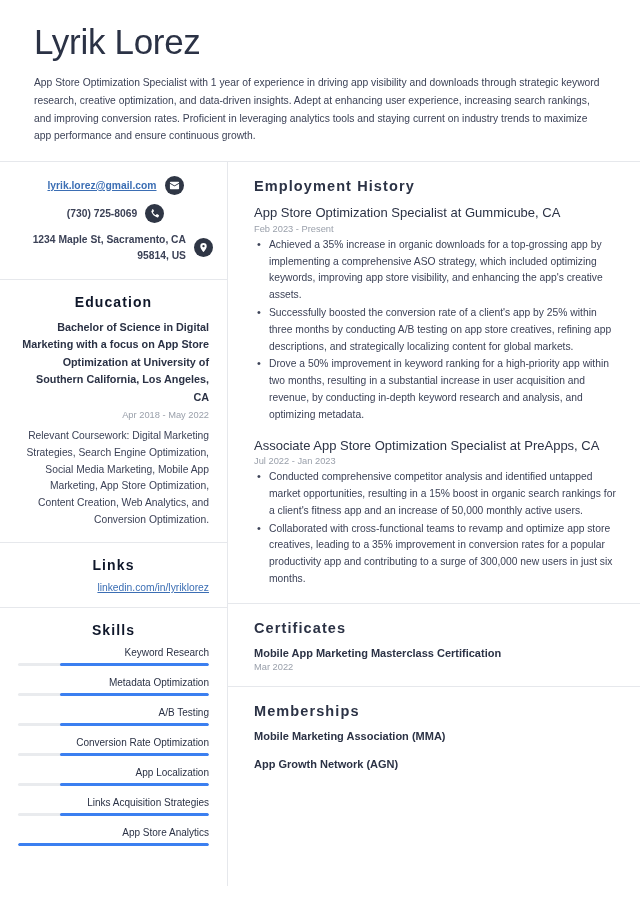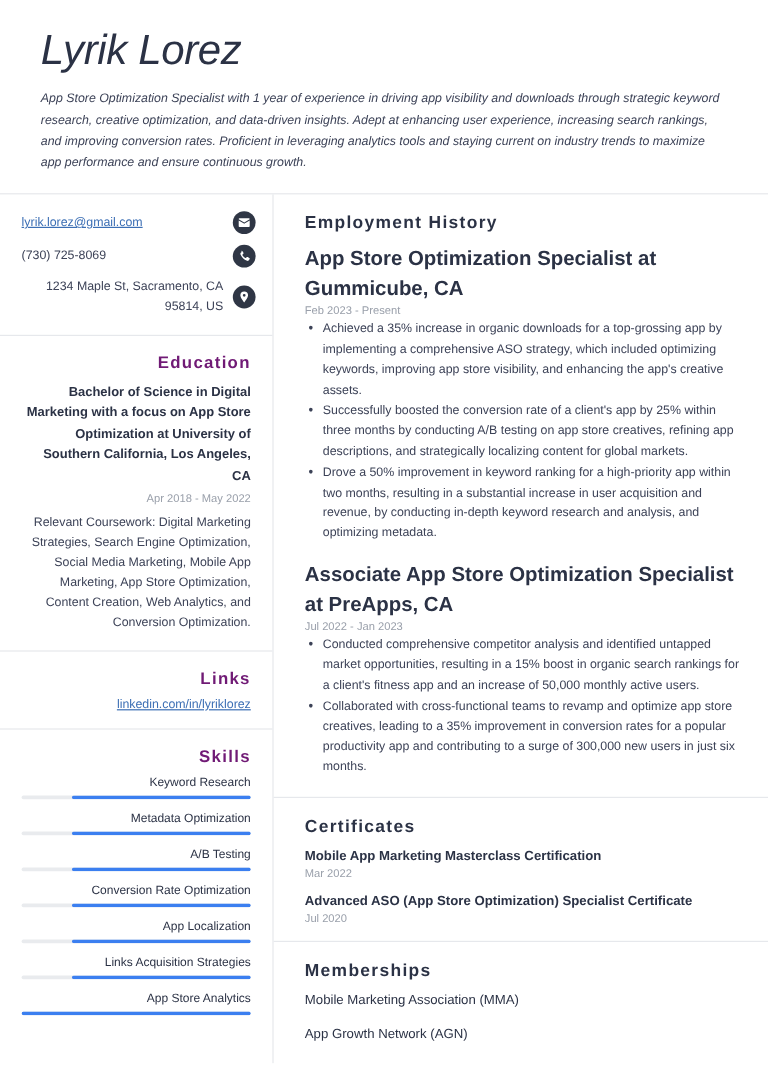--- a/index.html
+++ b/index.html
@@ -16,21 +16,20 @@
   .page {
     width: 640px;
     height: 905px;
     position: relative;
     background: #fff;
   }
 
   
   .header {
     padding: 22px 34px 16px 34px;
-    font-style: italic;
   }
   .full-name {
     font-size: 35px;
     font-weight: 400;
     color: #2b3245;
     letter-spacing: -0.3px;
     line-height: 1.15;
     margin-bottom: 12px;
   }
   .job-title {
@@ -73,23 +72,24 @@
     padding: 14px 18px 14px 18px;
     border-bottom: 1px solid #e6e8ec;
   }
   .sect.last { border-bottom: none; }
 
   
   .contact { padding: 14px 14px 16px 18px; }
   .contact-row {
     display: flex;
     align-items: center;
-    justify-content: space-between;
+    justify-content: center;
     gap: 8px;
     margin-bottom: 9px;
+    font-weight: bold;
   }
   .contact-row:last-child { margin-bottom: 0; }
   .contact-text {
     font-size: 10.3px;
     text-align: right;
     line-height: 1.5;
     color: #3c4257;
   }
   .contact-text.link {
     color: #3b6eb4;
@@ -103,22 +103,22 @@
     display: flex;
     align-items: center;
     justify-content: center;
   }
   .cicon svg { display: block; }
 
   
   .side-h {
     font-size: 14px;
     font-weight: 700;
-    color: #701a75;
-    text-align: right;
+    color: #0f172a;
+    text-align: center;
     letter-spacing: 1.1px;
     margin-bottom: 9px;
   }
 
   .edu-degree {
     font-size: 10.8px;
     font-weight: 700;
     color: #2b3245;
     text-align: right;
     line-height: 1.62;
@@ -179,22 +179,22 @@
   .main-h {
     font-size: 14.5px;
     font-weight: 700;
     color: #2b3245;
     letter-spacing: 1.1px;
     margin-bottom: 10px;
   }
   .entry { margin-bottom: 13px; }
   .entry:last-child { margin-bottom: 0; }
   .entry-title {
-    font-size: 17px;
-    font-weight: 700;
+    font-size: 13px;
+    font-weight: 400;
     color: #2b3245;
     line-height: 1.45;
   }
   .entry-dates {
     font-size: 9.3px;
     color: #9aa0ab;
     margin-top: 1px;
     margin-bottom: 3px;
   }
   .bullets {
@@ -226,21 +226,21 @@
     color: #2b3245;
     line-height: 1.4;
   }
   .cert-date {
     font-size: 9.3px;
     color: #9aa0ab;
     margin-top: 1px;
   }
   .mem {
     font-size: 11px;
-    font-weight: 400;
+    font-weight: 700;
     color: #2b3245;
     margin-bottom: 12px;
     line-height: 1.4;
   }
   .mem:last-child { margin-bottom: 0; }
 </style>
 </head>
 <body>
 
 <div class="page">
@@ -373,24 +373,20 @@
           </div>
       </div>
 
       <div class="rsect">
         <div class="main-h">Certificates</div>
         <div id="certificates-list">
             <div class="cert">
               <div class="cert-name">Mobile App Marketing Masterclass Certification</div>
               <div class="cert-date">Mar 2022</div>
             </div>
-            <div class="cert">
-              <div class="cert-name">Advanced ASO (App Store Optimization) Specialist Certificate</div>
-              <div class="cert-date">Jul 2020</div>
-            </div>
           </div>
       </div>
 
       <div class="rsect last">
         <div class="main-h">Memberships</div>
         <div id="memberships-list">
             <div class="mem">Mobile Marketing Association (MMA)</div>
             <div class="mem">App Growth Network (AGN)</div>
           </div>
       </div>

